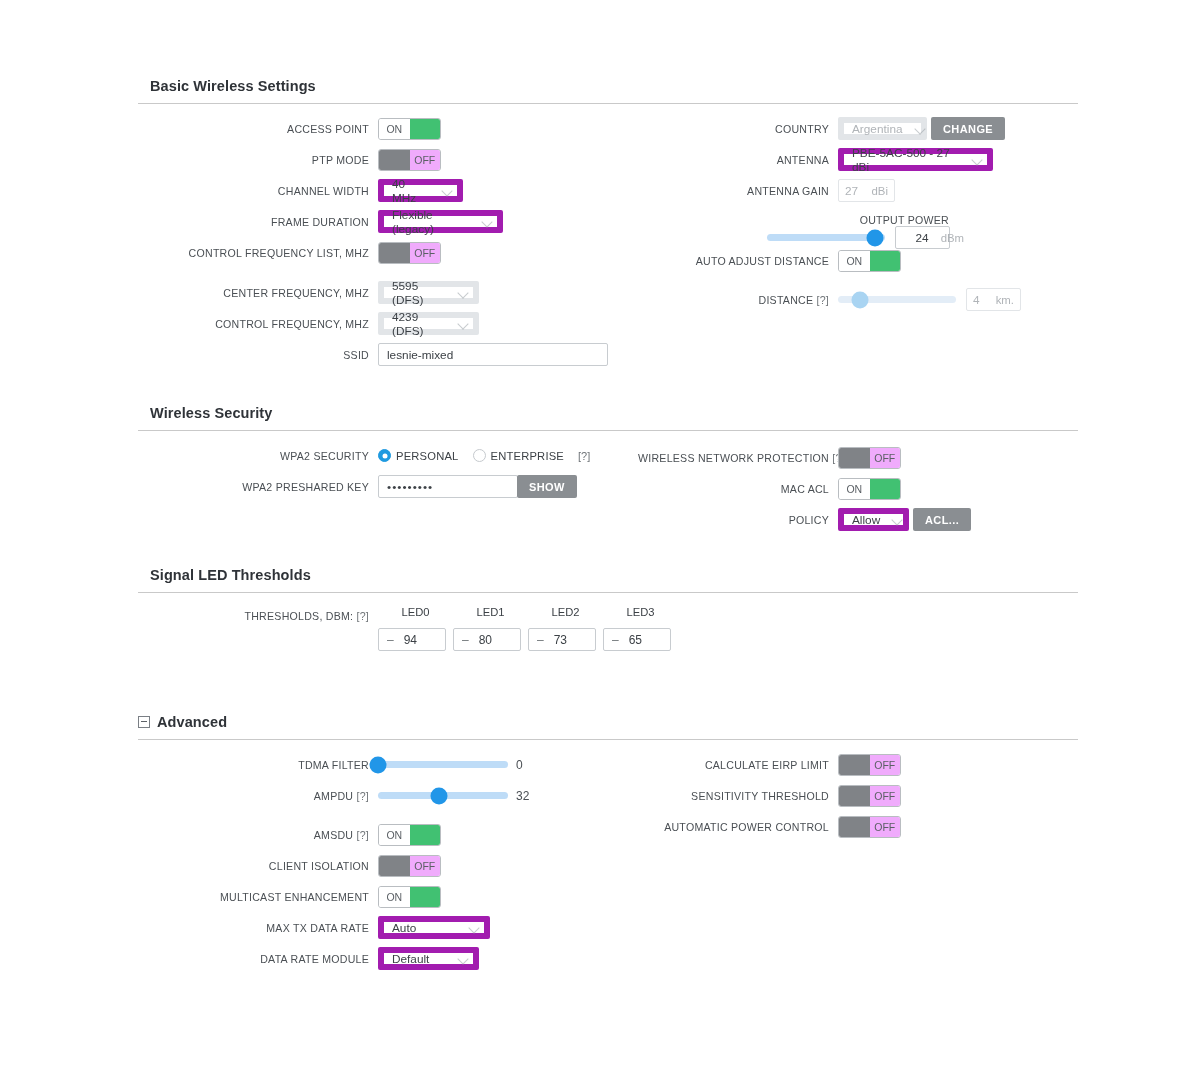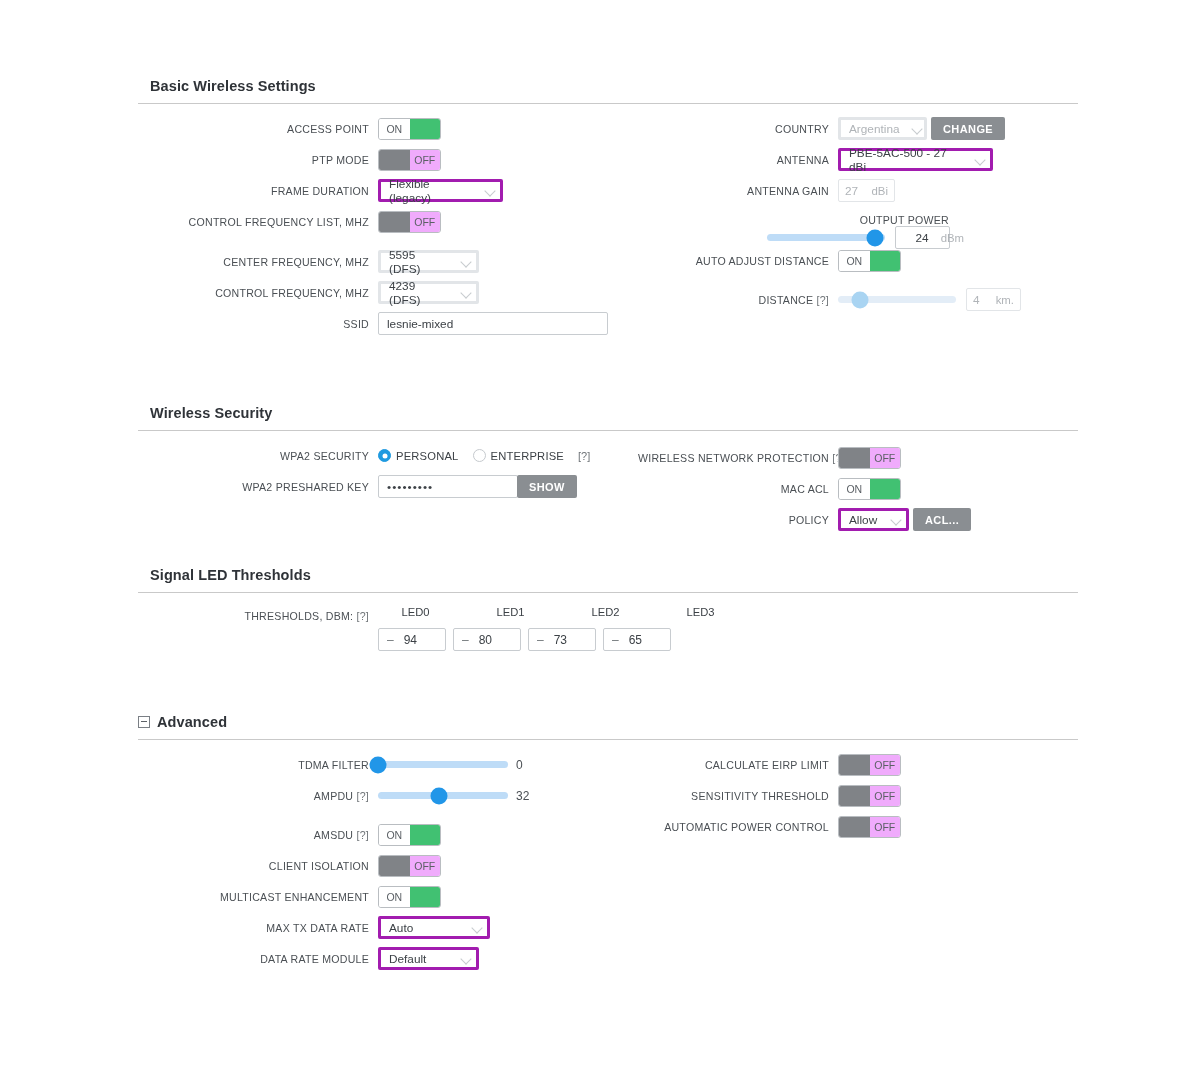--- a/index.html
+++ b/index.html
@@ -72,21 +72,21 @@
   }
   .toggle .seg { flex: 1; display: flex; align-items: center; justify-content: center; }
   .toggle.on  .seg.text { background: #ffffff; color: #5a5f64; }
   .toggle.on  .seg.fill { background: #41c172; }
   .toggle.off .seg.fill { background: #808387; }
   .toggle.off .seg.text { background: #f0abfc; color: #5a5f64; }
 
   
   .sel {
     height: 23px;
-    border: 3px solid #a21caf;
+    border: 6px solid #a21caf;
     border-radius: 2px;
     background: #fff;
     display: flex; align-items: center;
     padding: 0 4px 0 8px;
     font-size: 11.8px;
     color: #3c4146;
     cursor: pointer;
     justify-content: space-between;
     gap: 12px;
   }
@@ -163,21 +163,21 @@
   .radio.checked { border-color: #1f9ae0; background: #1f9ae0; }
   .radio.checked::after {
     content: ""; position: absolute;
     left: 50%; top: 50%; width: 5px; height: 5px;
     background: #fff; border-radius: 50%;
     transform: translate(-50%, -50%);
   }
   .radio-label { text-transform: uppercase; letter-spacing: .2px; font-size: 11.2px; }
 
   
-  .led-head { display: flex; gap: 20px; }
+  .led-head { display: flex; }
   .led-head .cell {
     width: 75px; text-align: center;
     font-size: 11.2px; color: #3c4146;
   }
   .led-row { display: flex; gap: 0; }
   .led-row .cell { width: 75px; }
   .led-inp {
     width: 68px; height: 23px;
     border: 1px solid #c8ccd0; border-radius: 2px;
     background: #fff;
@@ -213,20 +213,29 @@
         <div class="row">
           <div class="lbl lbl-l">PTP MODE</div>
           <div class="ctl">
             <div class="toggle off">
               <div class="seg fill"></div>
               <div class="seg text">OFF</div>
             </div>
           </div>
         </div>
 
+        <div class="row">
+          <div class="lbl lbl-l">CHANNEL WIDTH</div>
+          <div class="ctl">
+            <div class="sel" style="width:85px;">
+              <span>40 MHz</span>
+              <span class="chev"></span>
+            </div>
+          </div>
+        </div>
 
         <div class="row">
           <div class="lbl lbl-l">FRAME DURATION</div>
           <div class="ctl">
             <div class="sel" style="width:125px;">
               <span>Flexible (legacy)</span>
               <span class="chev"></span>
             </div>
           </div>
         </div>

